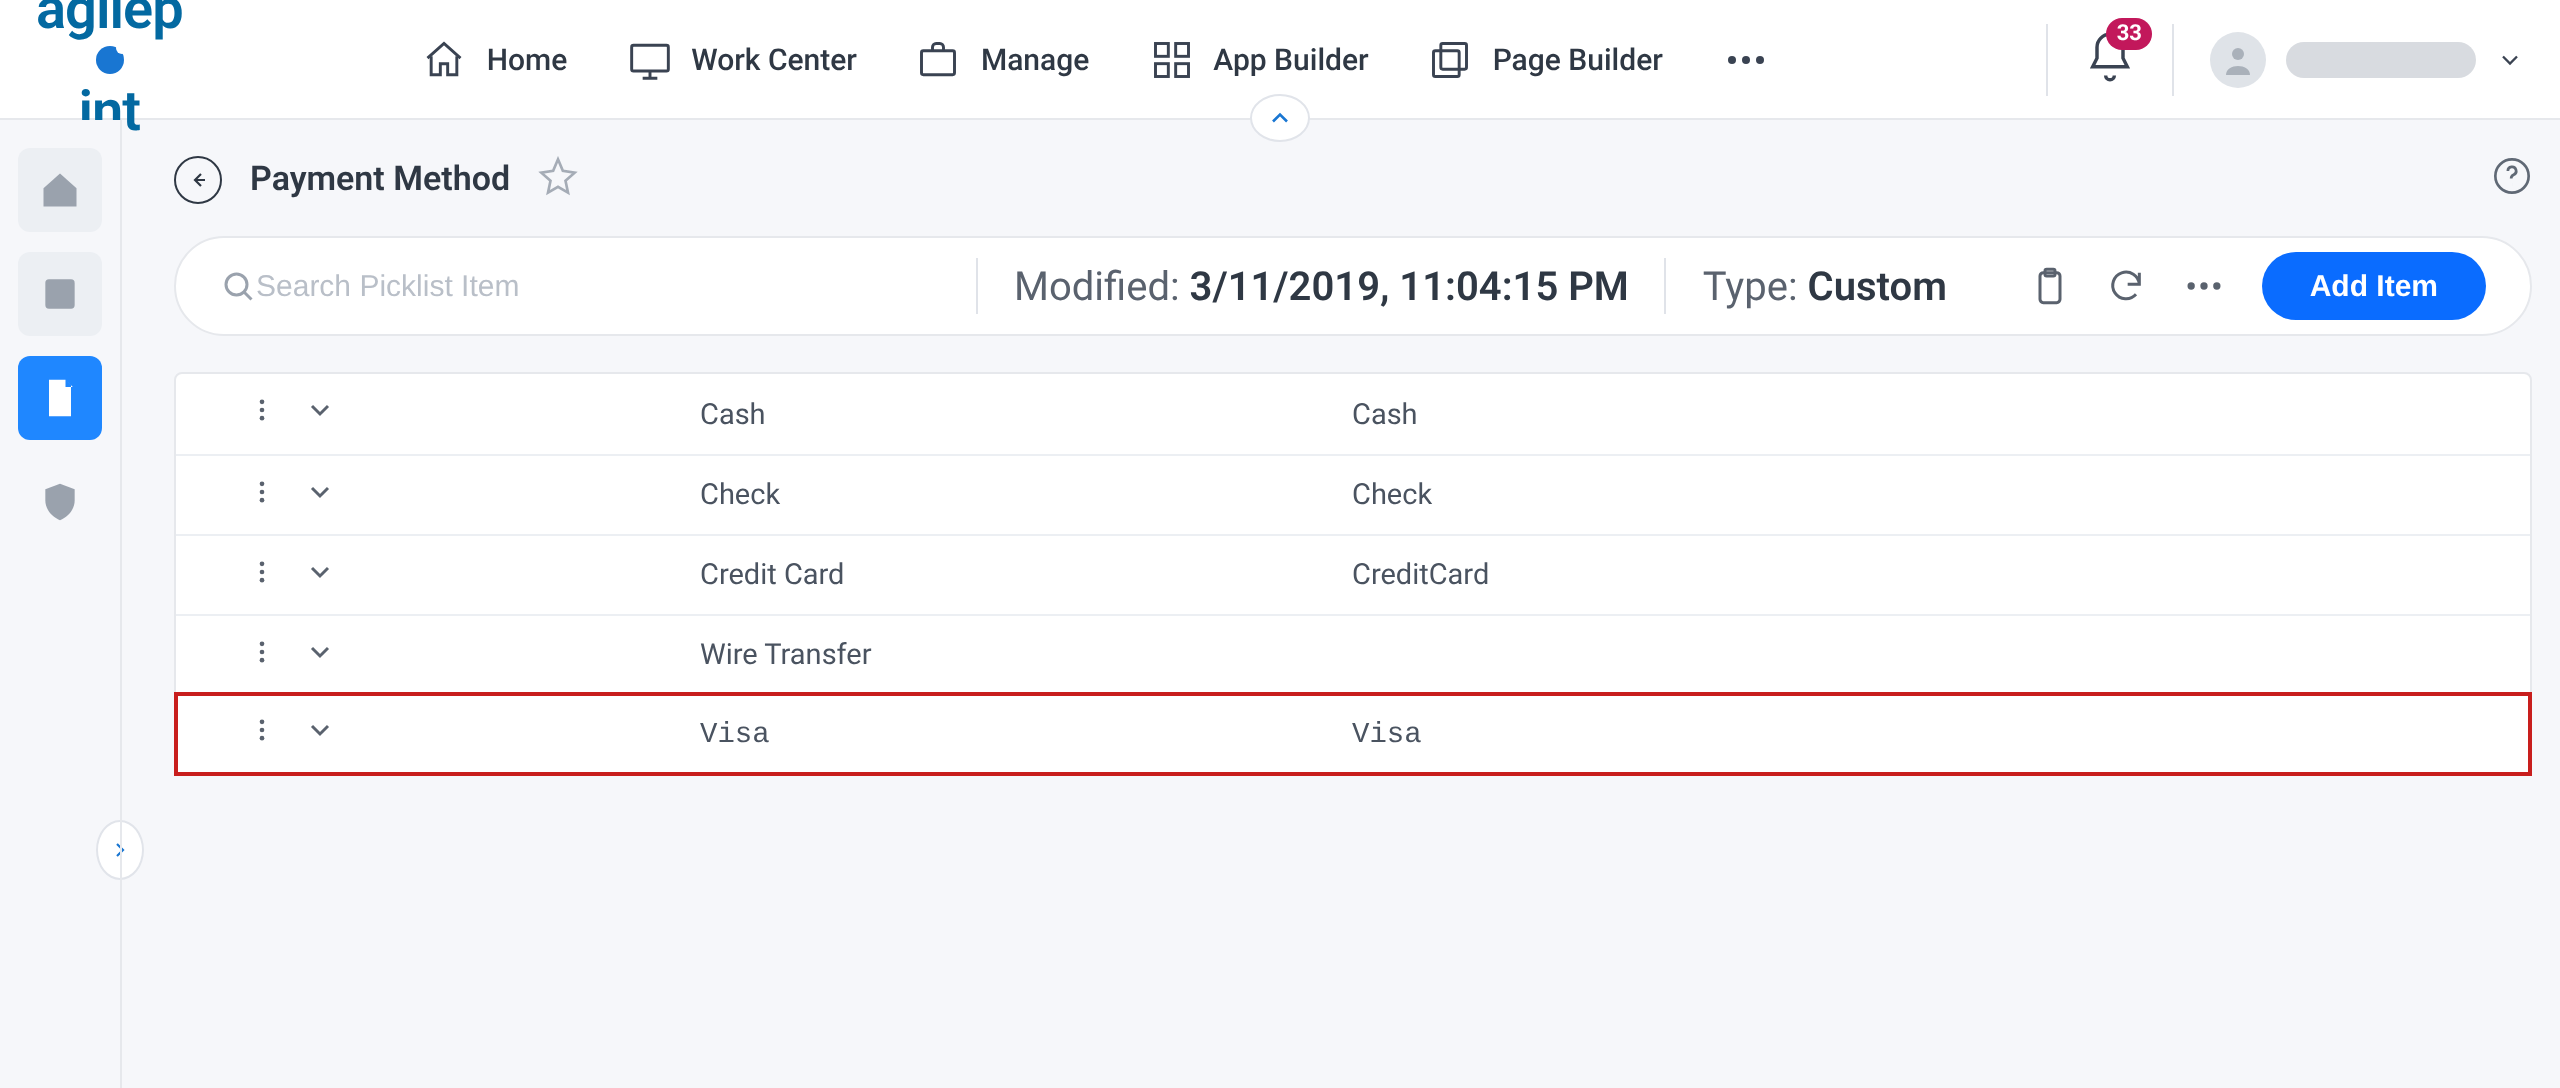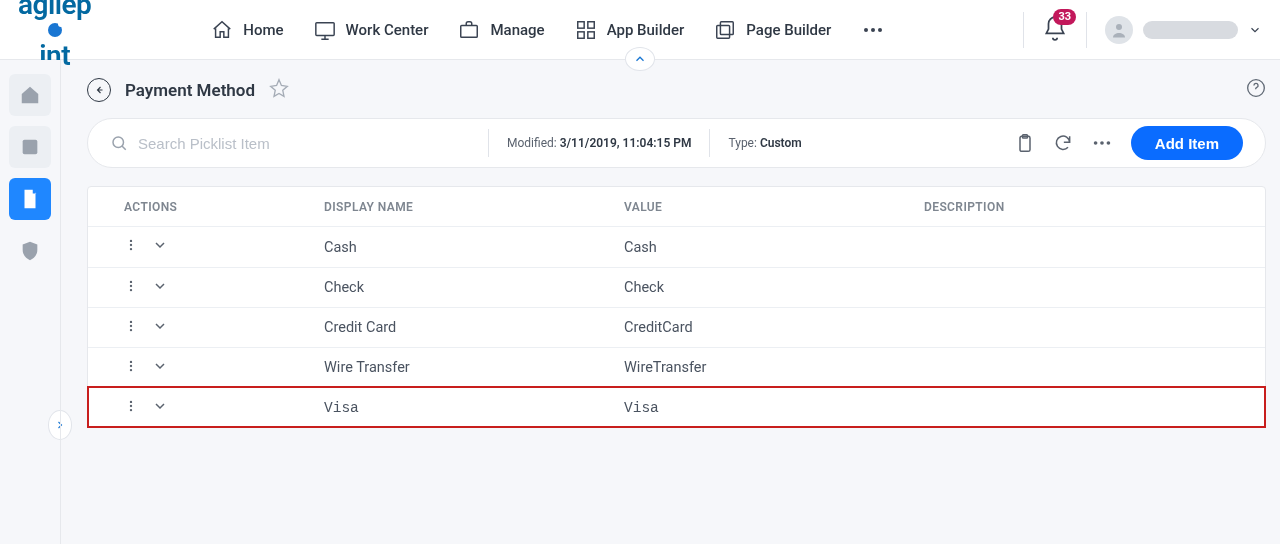--- a/index.html
+++ b/index.html
@@ -133,29 +133,29 @@
   .star-btn svg{width:20px;height:20px;fill:none;stroke:#a5acb6;stroke-width:1.6;cursor:pointer;}
   .help-btn{margin-left:auto;cursor:pointer;}
   .help-btn svg{width:20px;height:20px;fill:none;stroke:#606975;stroke-width:1.6;}
 
   
   .toolbar{
     background:#fff;border:1px solid #e6e8ec;border-radius:30px;
     height:50px;display:flex;align-items:center;padding:0 22px;gap:18px;
     margin-bottom:18px;
   }
-  .search-wrap{display:flex;align-items:center;gap:10px;flex:0 0 360px;}
+  .search-wrap{display:flex;align-items:center;flex:0 0 360px;}
   .search-wrap svg{width:18px;height:18px;fill:none;stroke:#9aa2ad;stroke-width:2;}
   .search-input{
     border:none;outline:none;font-size:15px;color:#3a4352;flex:1;
     background:transparent;
   }
   .search-input::placeholder{color:#b9bfc8;}
   .tool-sep{width:1px;height:28px;background:#e0e3e9;}
-  .meta{font-size:12px;color:#5a626e;}
+  .meta{font-size:20px;color:#5a626e;}
   .meta b{font-weight:600;color:#2f3844;}
   .tool-spacer{flex:1;}
   .icon-btn{cursor:pointer;display:flex;align-items:center;justify-content:center;}
   .icon-btn svg{width:20px;height:20px;fill:none;stroke:#5a626e;stroke-width:1.8;}
   .dots-btn svg{width:22px;height:22px;fill:#5a626e;stroke:none;}
   .add-btn{
     background:#0a6cff;color:#fff;border:none;border-radius:20px;
     height:34px;padding:0 24px;font-size:15px;font-weight:600;cursor:pointer;
   }
 
@@ -167,21 +167,21 @@
     display:grid;
     grid-template-columns: 200px 300px 300px 1fr;
     align-items:center;
     padding:0 36px 0 36px;
   }
   .thead{
     height:40px;font-size:12px;letter-spacing:0.4px;font-weight:600;
     color:#7e8690;text-transform:uppercase;border-bottom:1px solid #eceff3;
   }
   .trow{
-    height:40px;font-size:14.5px;color:#4a5360;border-top:1px solid #eceff3;
+    height:40px;font-size:14.5px;color:#4a5360;border-top:1px solid #eceff3;gap:26px;
   }
   .trow:first-of-type{border-top:none;}
   .trow.highlight{outline:2px solid #c81e1d;outline-offset:-1px;font-family:Liberation Mono, monospace;}
   .actions-cell{display:flex;align-items:center;gap:14px;}
   .row-menu svg{width:14px;height:14px;fill:#5a626e;}
   .row-expand svg{width:16px;height:16px;fill:none;stroke:#5a626e;stroke-width:2.2;}
   .row-menu,.row-expand{cursor:pointer;}
 </style>
 </head>
 <body>
@@ -358,26 +358,20 @@
       <svg viewBox="0 0 24 24">
           <circle cx="5" cy="12" r="2"></circle>
           <circle cx="12" cy="12" r="2"></circle>
           <circle cx="19" cy="12" r="2"></circle>
         </svg>
     </span>
     <button class="add-btn">Add Item</button>
   </div>
 
   <div class="table-card">
-    <div class="thead">
-      <span>ACTIONS</span>
-      <span>DISPLAY NAME</span>
-      <span>VALUE</span>
-      <span>DESCRIPTION</span>
-    </div>
     <div id="tbody">
         <div class="trow">
     <span class="actions-cell">
       <span class="row-menu">
         <svg viewBox="0 0 24 24">
                 <circle cx="12" cy="5" r="2"></circle>
                 <circle cx="12" cy="12" r="2"></circle>
                 <circle cx="12" cy="19" r="2"></circle>
               </svg>
       </span>
@@ -438,21 +432,20 @@
                 <circle cx="12" cy="19" r="2"></circle>
               </svg>
       </span>
       <span class="row-expand">
         <svg viewBox="0 0 24 24">
                 <path d="M6 9l6 6 6-6"></path>
               </svg>
       </span>
     </span>
     <span>Wire Transfer</span>
-    <span>WireTransfer</span>
     <span></span>
   </div>
         <div class="trow highlight">
     <span class="actions-cell">
       <span class="row-menu">
         <svg viewBox="0 0 24 24">
                 <circle cx="12" cy="5" r="2"></circle>
                 <circle cx="12" cy="12" r="2"></circle>
                 <circle cx="12" cy="19" r="2"></circle>
               </svg>

